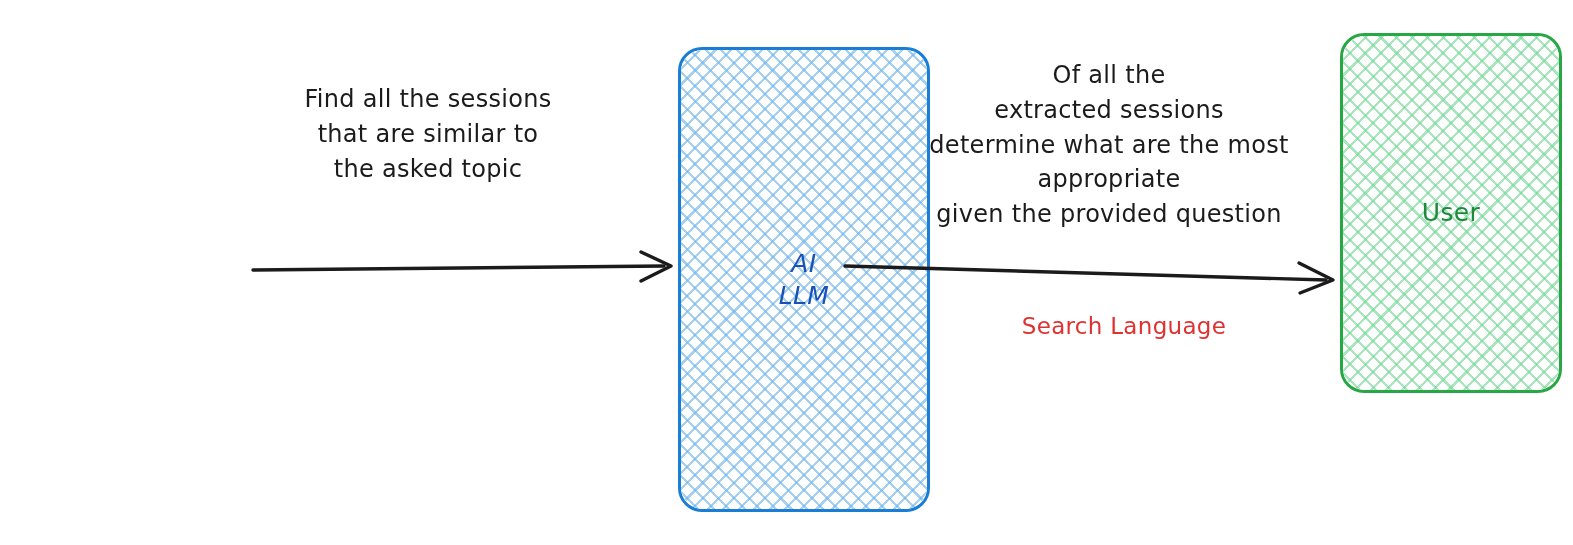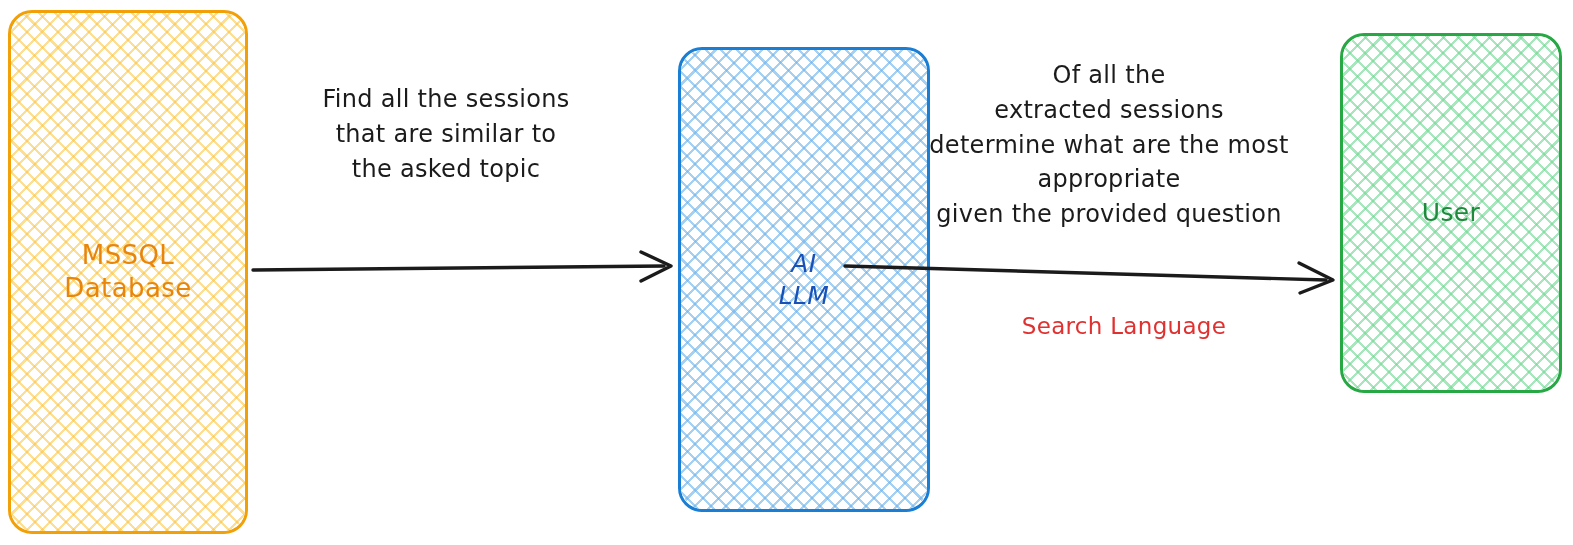--- a/index.html
+++ b/index.html
@@ -103,44 +103,39 @@
   }
   .edge-label.upper {
     color: #1b1b1b;
     font-size: 24px;
   }
   .edge-label.lower {
     color: #E03131;
     font-size: 23px;
   }
 
-  #edge1-upper { left: 270px; top: 82px;  width: 352px; }
+  #edge1-upper { left: 252px; top: 82px;  width: 352px; }
   #edge1-lower { left: 262px; top: 281px; width: 352px; }
   #edge2-upper { left: 880px; top: 58px;  width: 458px; }
   #edge2-lower { left: 940px; top: 310px; width: 368px; }
 
   
   .arrow-svg {
     position: absolute;
     overflow: visible;
     z-index: 4;
   }
   #arrow1 { left: 0; top: 0; }
   #arrow2 { left: 0; top: 0; }
 </style>
 </head>
 <body>
 
 <div id="canvas">
 
-  <div class="node" id="node-mssql">
-    <span class="hatch"></span>
-    <span class="node-label">MSSQL
-Database</span>
-  </div>
 
   <svg class="arrow-svg" id="arrow1" width="1573" height="545">
     <line x1="253" y1="270" x2="664" y2="266" stroke="#1b1b1b" stroke-width="3.4" stroke-linecap="round"></line>
     <polyline points="641,252 671,266 641,281" fill="none" stroke="#1b1b1b" stroke-width="3.4" stroke-linecap="round" stroke-linejoin="round"></polyline>
   </svg>
 
   <div class="edge-label upper" id="edge1-upper">Find all the sessions
 that are similar to
 the asked topic</div>
 

